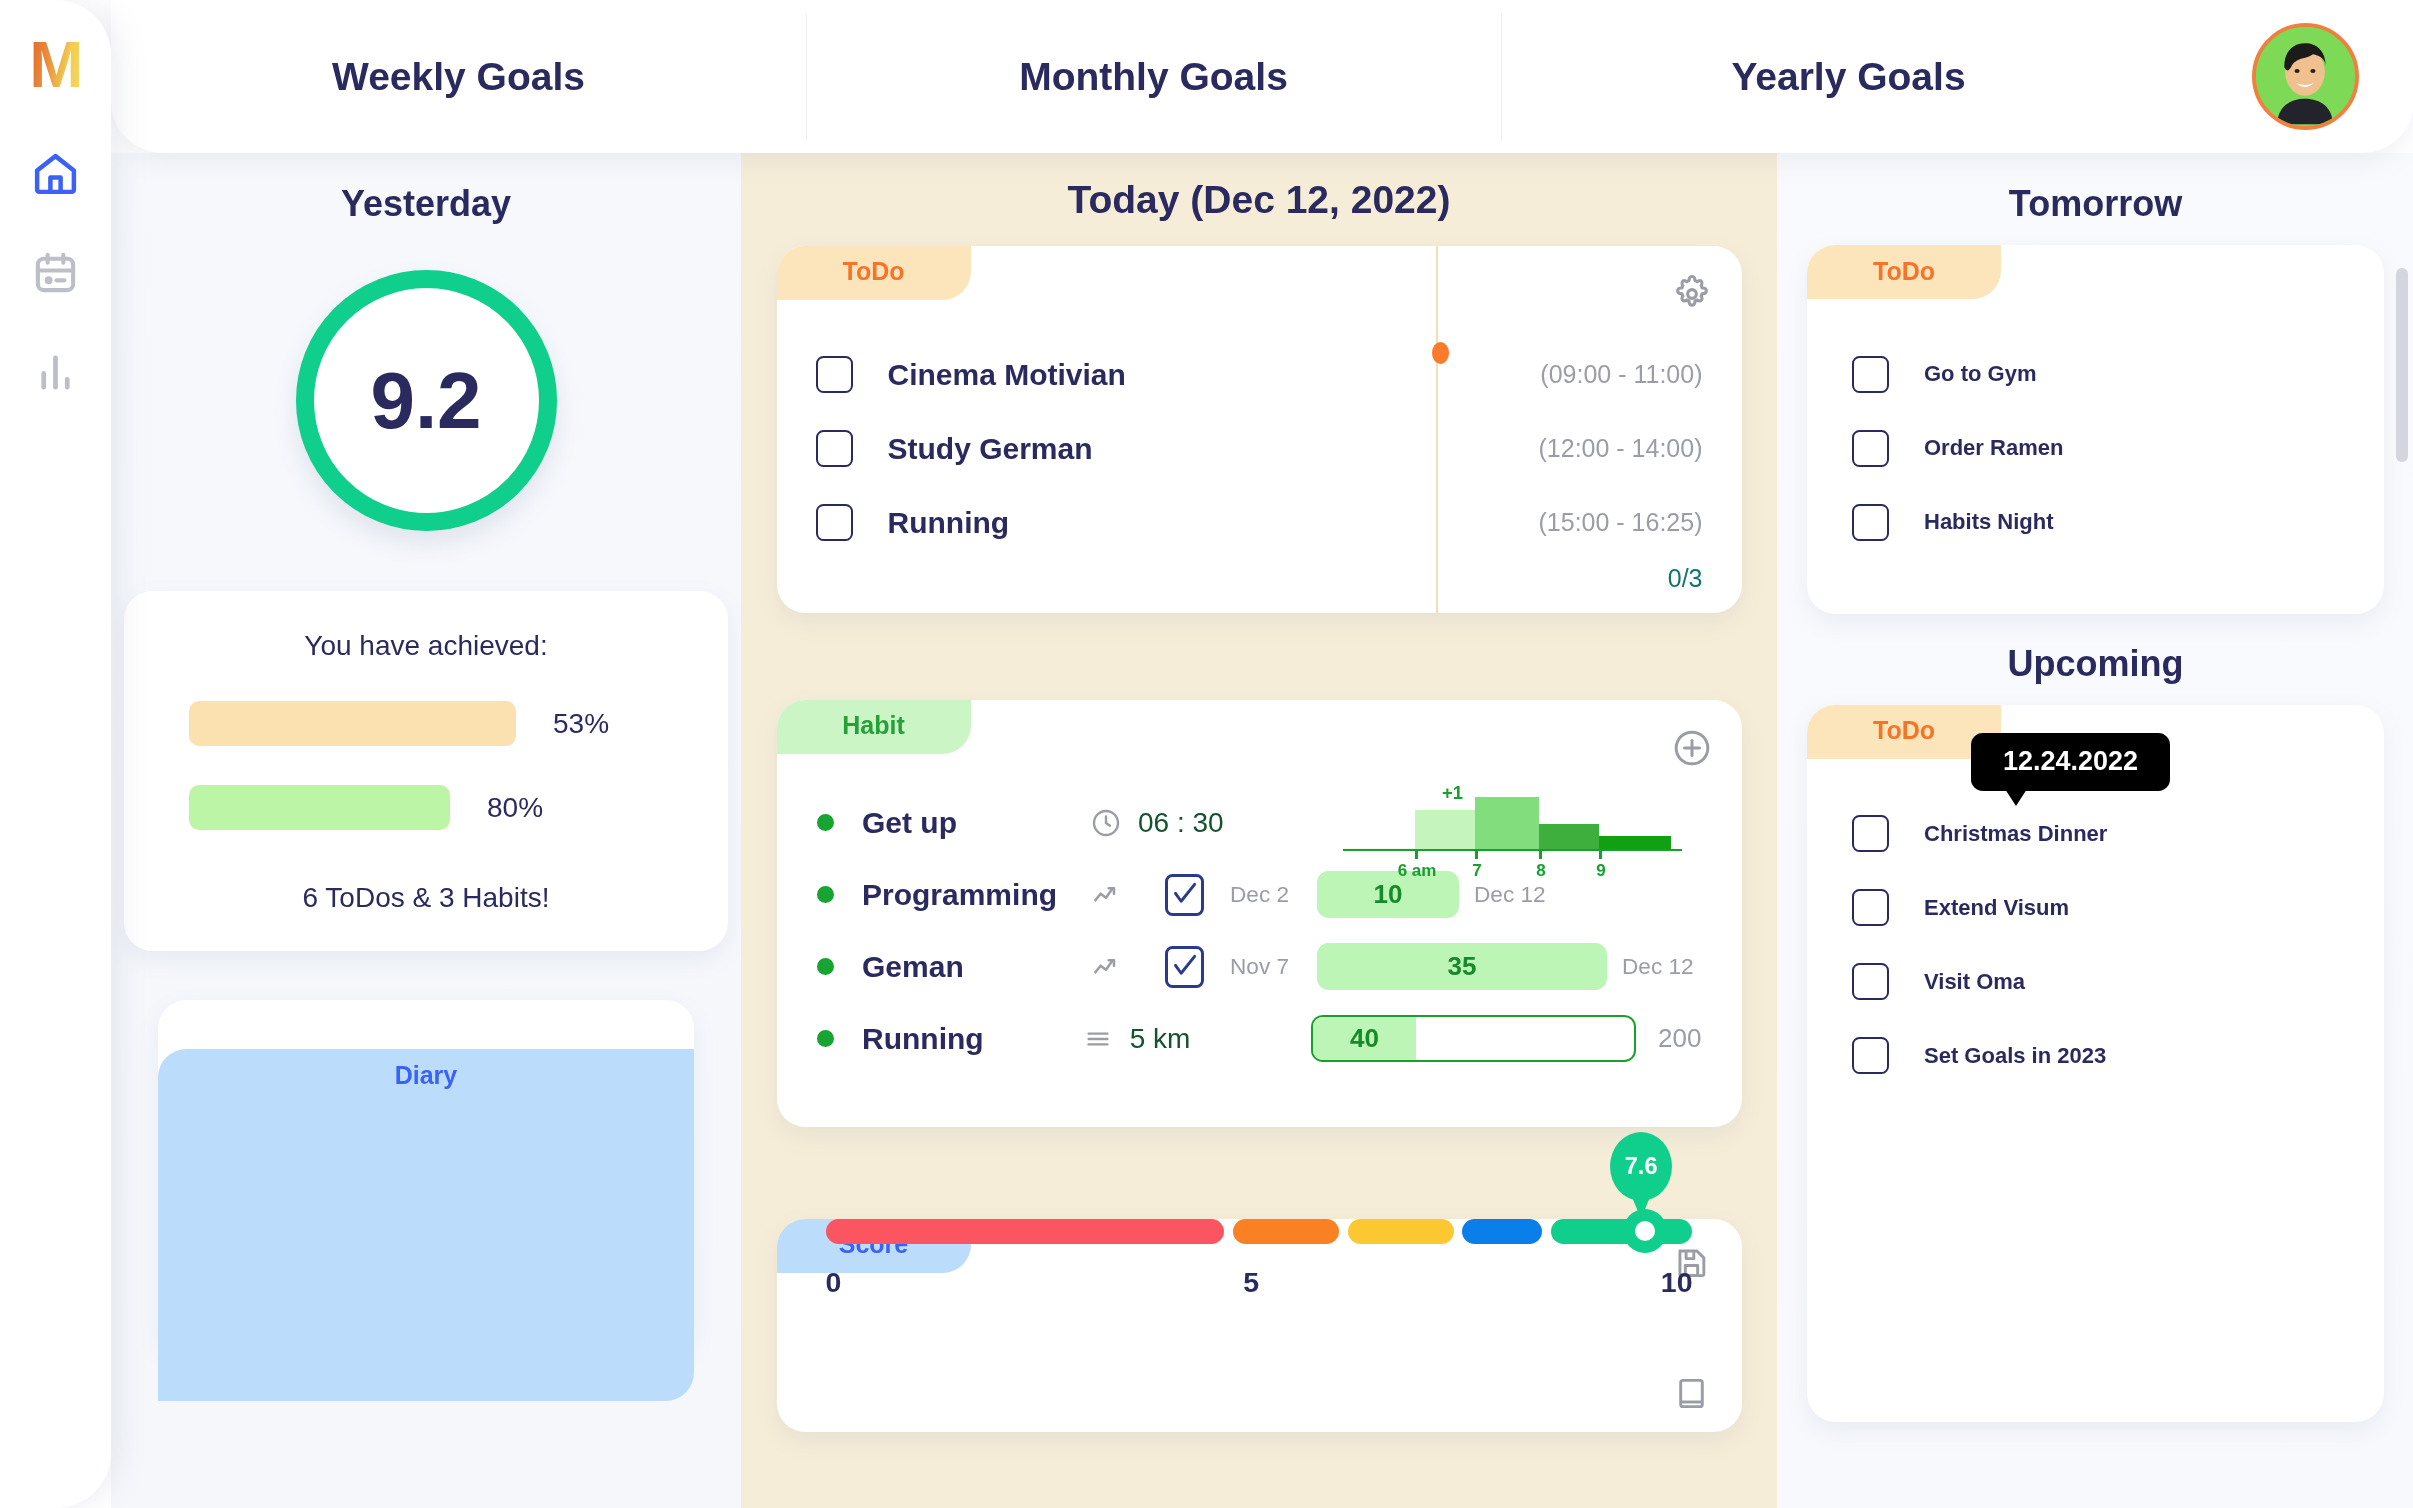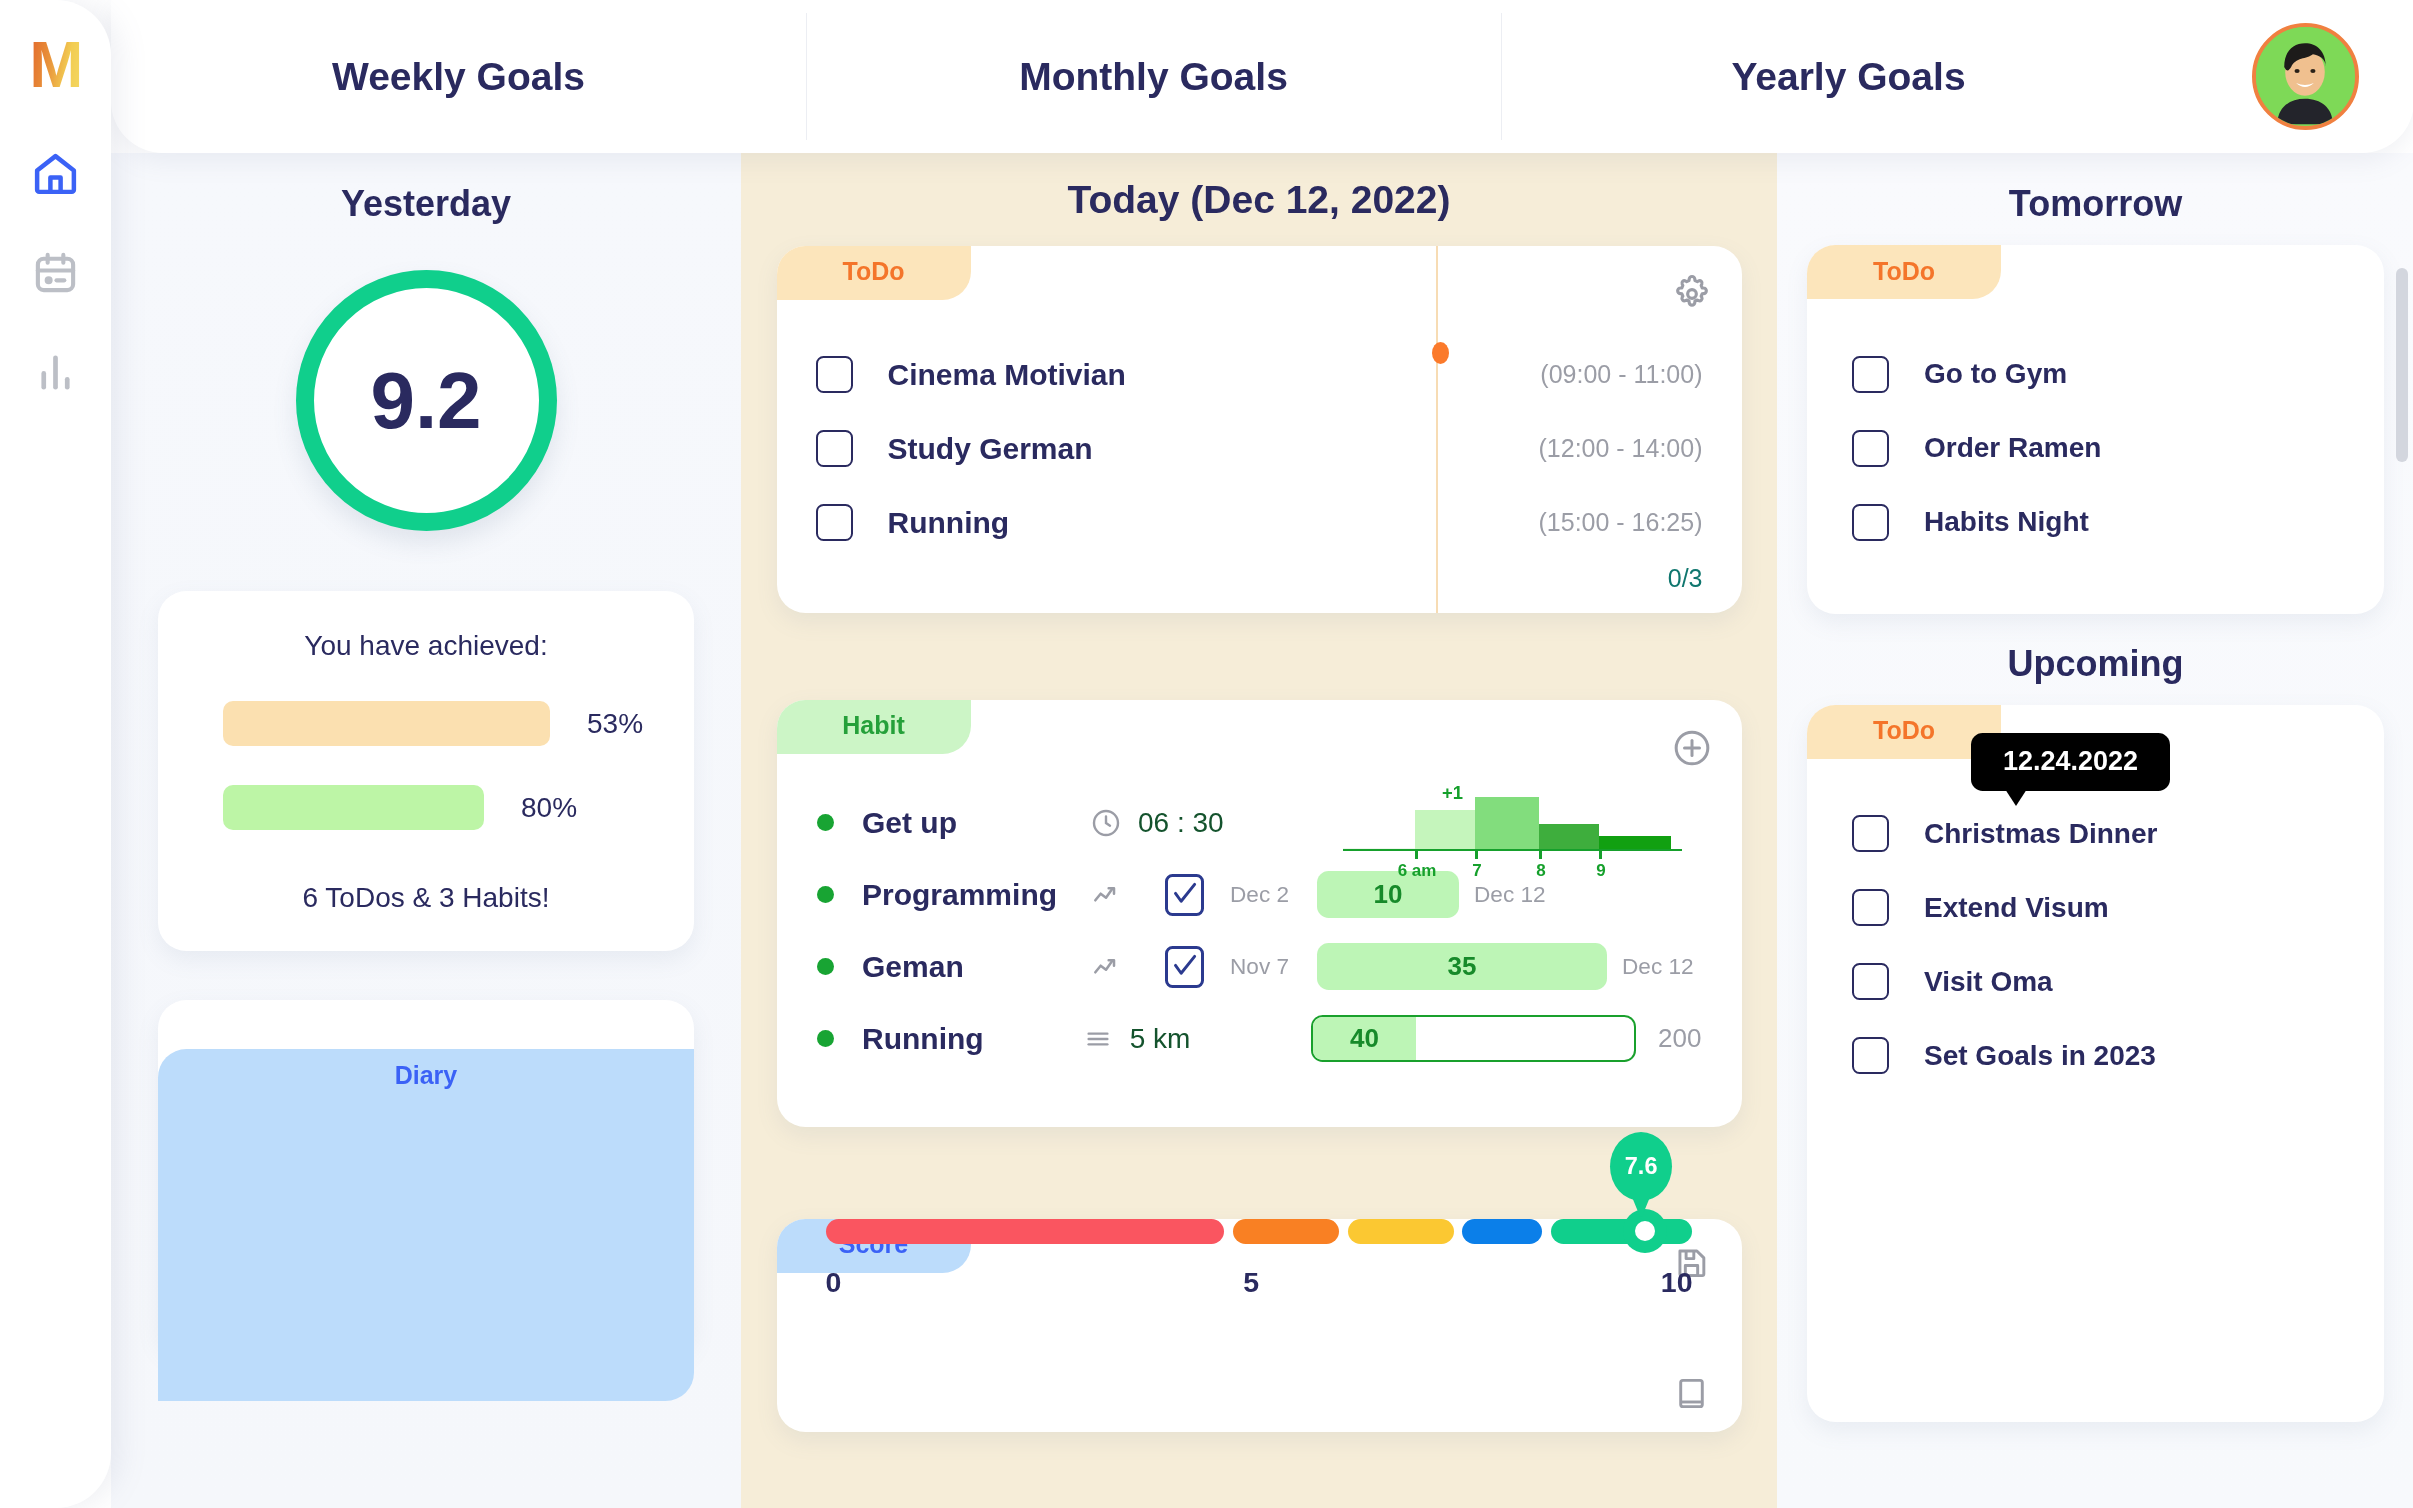--- a/index.html
+++ b/index.html
@@ -97,21 +97,21 @@
     font-size: 25px; font-weight: bold;
     border-top-left-radius: 28.5px; border-bottom-right-radius: 28.5px;
   }
   .pill.todo  { background:#fce5bb; color:#f4752a; }
   .pill.habit { background:#ccf5c6; color:#25a03a; }
   .pill.diary { background:#bcdcfb; color:#3b62f6; }
   .pill.score { background:#bcdcfb; color:#3b62f6; }
 
   
   .achieved {
-    margin: 60px auto 0 auto; width: 536px; height: 360px;
+    margin: 60px auto 0 auto; width: 604px; height: 360px;
     padding: 39px 0 0 0;
   }
   .achieved h4 { text-align:center; font-size:28px; font-weight:normal; color:#2a2a5f; }
   .bar-row { display:flex; align-items:center; margin: 39px 0 0 65px; }
   .bar { height: 45px; border-radius: 10px; }
   .bar-pct { font-size: 28px; color:#2a2a5f; margin-left: 37px; }
   .achieved-foot { text-align:center; font-size:28px; color:#2a2a5f; margin-top: 52px; }
 
   
   .diary { margin: 49px auto 0 auto; width: 536px; height: 352px; }
@@ -200,21 +200,21 @@
   }
   .scale-row { display:flex; justify-content:space-between; margin-top: 22px; }
   .scale-row span { font-size: 28.5px; font-weight:bold; color:#2a2a5f; }
 
   
   .r-card { margin: 20px auto 0 auto; width: 577px; }
   .r-tomorrow { height: 369px; }
   .r-upcoming { height: 717px; }
   .r-list { padding: 92px 0 0 0; }
   .r-item { display:flex; align-items:center; height: 74px; padding: 0 45px; }
-  .r-label { font-size: 28px; font-weight:bold; color:#2a2a5f; margin-left: 35px; }
+  .r-label { font-size: 22px; font-weight:bold; color:#2a2a5f; margin-left: 35px; }
 
   .tooltip {
     position:absolute; background:#000; color:#fff; border-radius: 11.7px;
     padding: 13.4px 32px; font-size: 27px; font-weight:bold; white-space:nowrap; z-index: 20;
   }
   .tooltip::after {
     content:""; position:absolute; bottom:-15px; left: 34px;
     border-left: 11.7px solid transparent; border-right: 11.7px solid transparent;
     border-top: 17px solid #000;
   }

